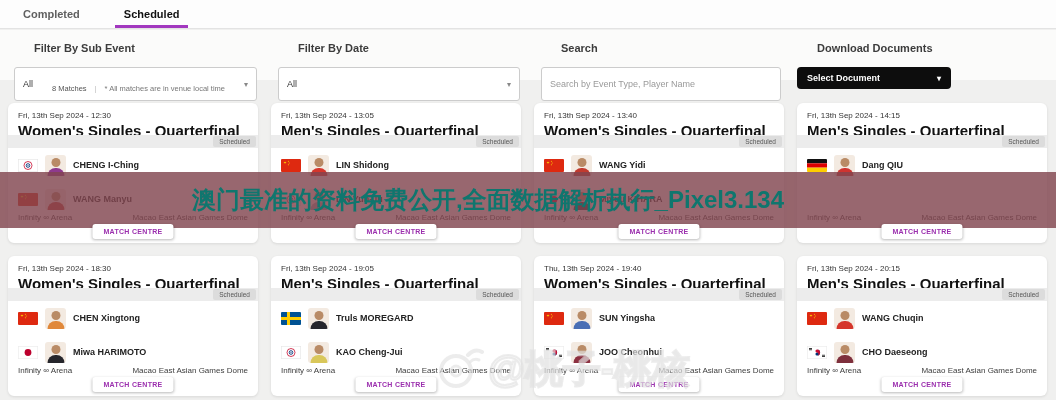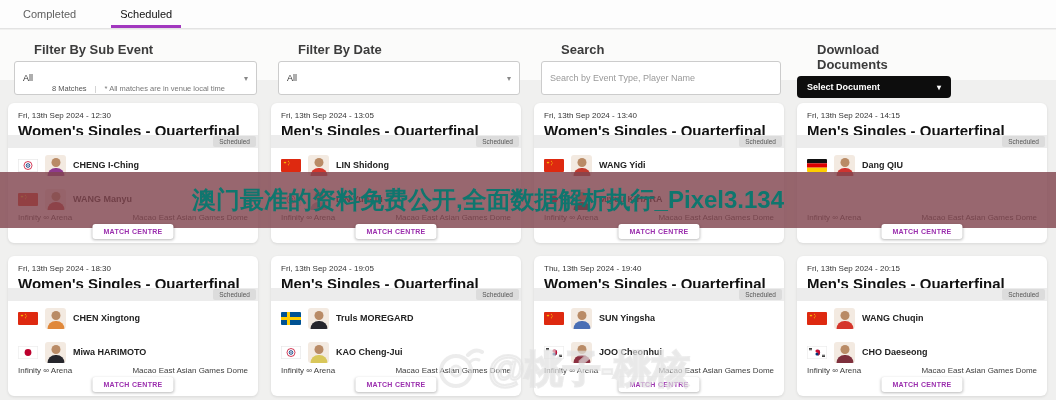--- a/index.html
+++ b/index.html
@@ -2,27 +2,27 @@
 <html><head>
 <meta charset="utf-8">
 <style>
   * { margin:0; padding:0; box-sizing:border-box; }
   body { font-family:"Liberation Sans", sans-serif; }
   .page { position:relative; width:1056px; height:400px; background:#f0f0ef; overflow:hidden; }
 
   
   .tabs { position:absolute; top:0; left:0; right:0; height:29px; background:#fdfdfd;
           border-bottom:1px solid #e3e3e3; display:flex; align-items:stretch; padding-left:14px; gap:26px; z-index:2;}
-  .tab { font-size:11px; font-weight:normal; color:#5f5f5f; display:flex; align-items:center; padding:0 9px; cursor:pointer; }
+  .tab { font-size:11px; font-weight:bold; color:#5f5f5f; display:flex; align-items:center; padding:0 9px; cursor:pointer; }
   .tab.active { color:#101010; box-shadow: inset 0 -3px 0 #a238bf; }
 
   
   .top-section { position:absolute; top:30px; left:0; right:0; height:50px; background:#fbfbfa; }
   .field { position:absolute; top:42px; }
-  .field-label { font-size:13px; font-weight:bold; color:#3c3c3c; margin-bottom:4px;padding-left:20px; }
+  .field-label { font-size:11px; font-weight:bold; color:#3c3c3c; margin-bottom:13px;padding-left:20px; }
   .control { height:22px; background:#fff; border:1px solid #ccc; border-radius:3px; display:flex;
              align-items:center; justify-content:space-between; padding:16px 8px; font-size:9px; color:#333; }
   .control .chev { color:#888; font-size:8px; }
   input.control { width:100%; }
   input.control::placeholder { color:#9a9a9a; }
   .btn-dark { height:22px; background:#0d0d0d; border-radius:4px; color:#fff; display:flex; align-items:center;
               justify-content:space-between; padding:0 10px; font-size:9px; font-weight:bold; cursor:pointer; }
   .btn-dark .chev { color:#fff; font-size:8px; }
 
   .matches-line { position:absolute; top:84px; left:14px; font-size:7.5px; color:#555; display:flex; gap:8px; align-items:flex-end;margin-left:38px; }

